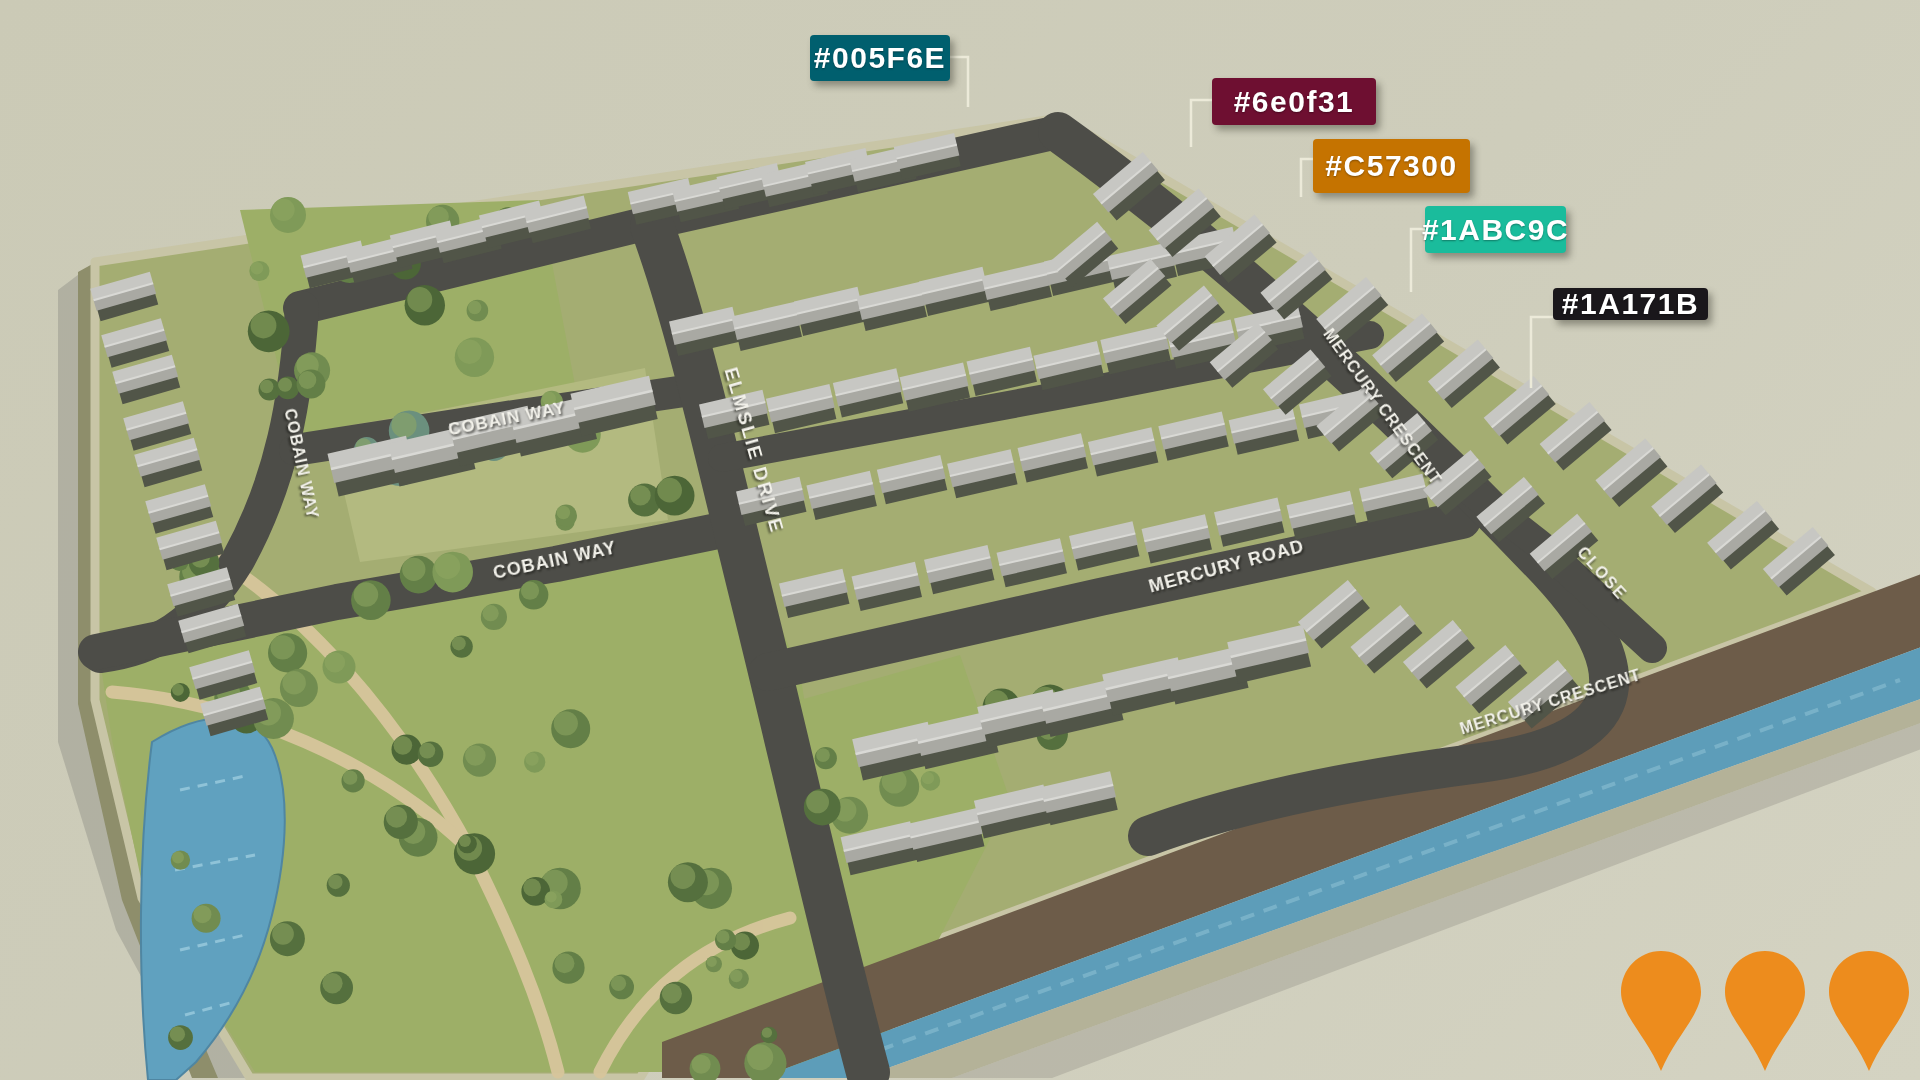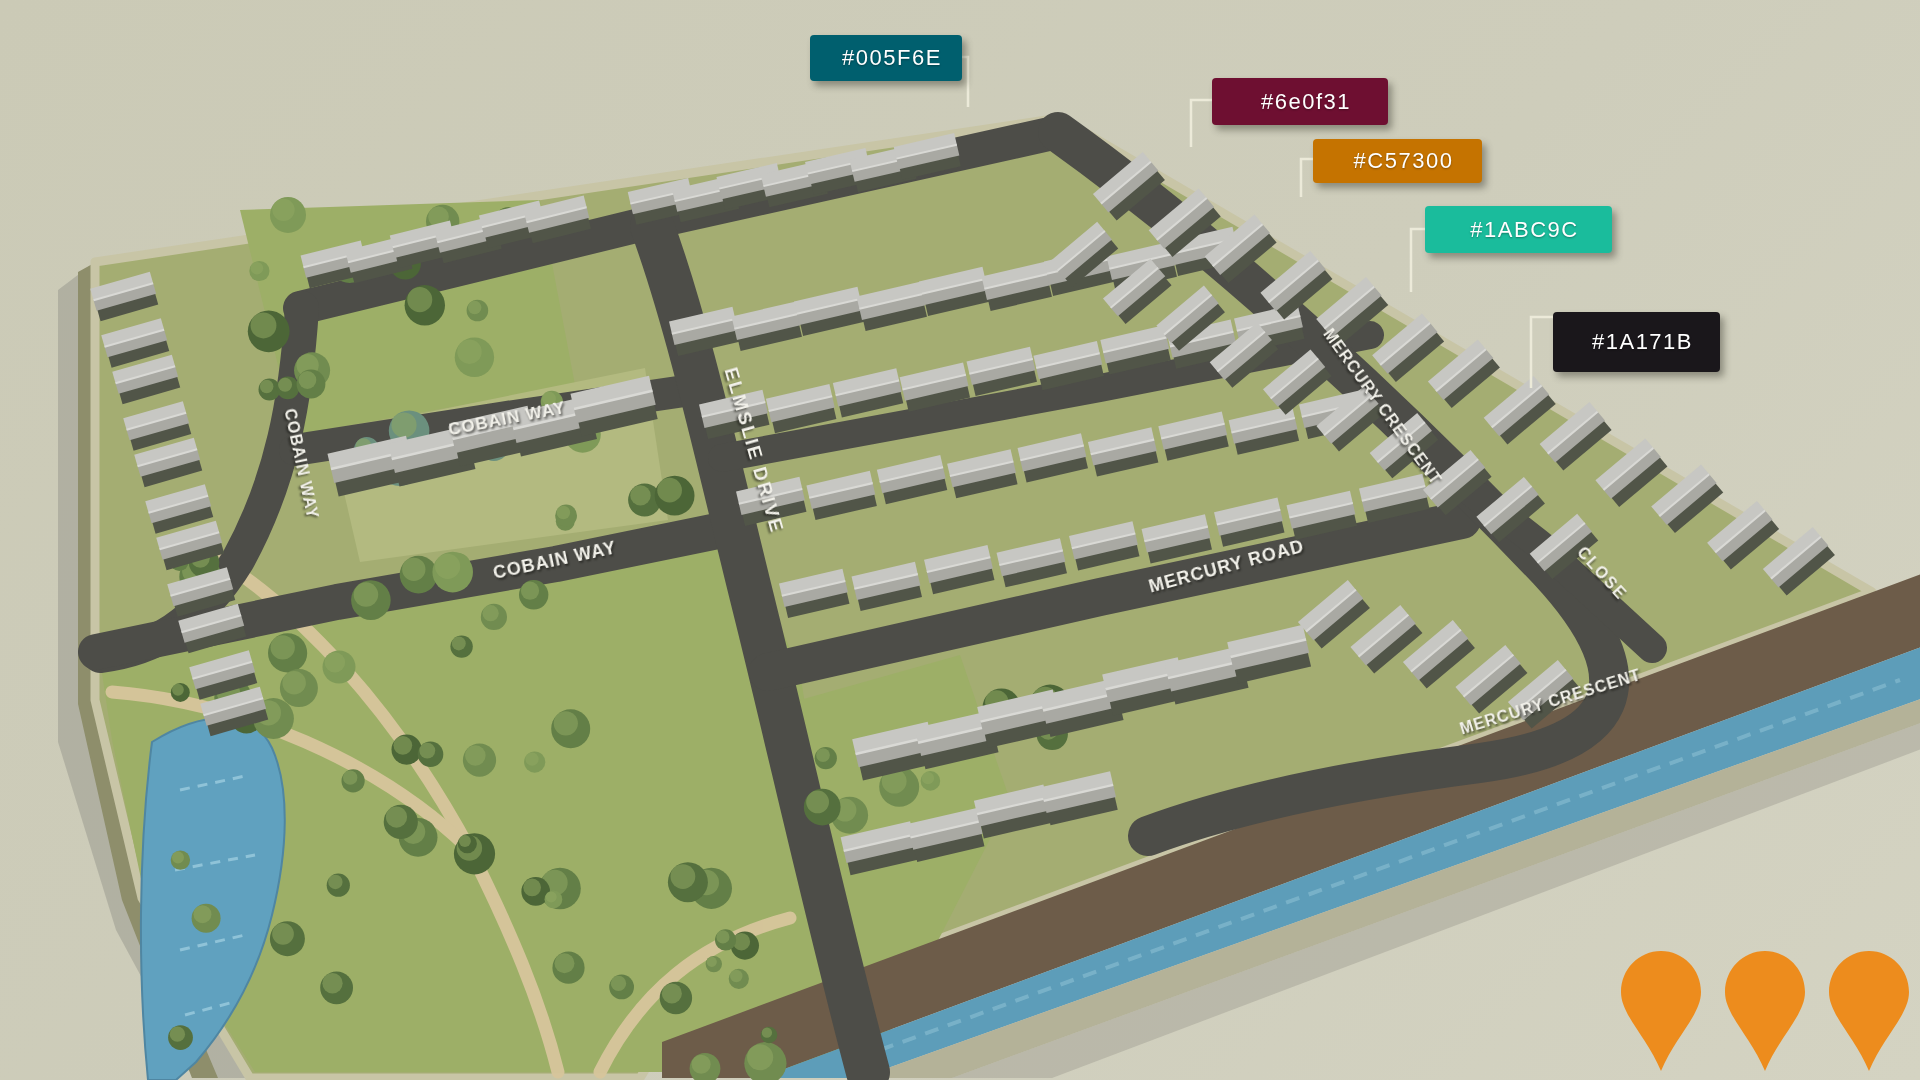--- a/index.html
+++ b/index.html
@@ -2,23 +2,23 @@
 <html><head>
 <meta charset="utf-8">
 <style>
   html,body{margin:0;padding:0;background:#cecdbb;}
   body{width:1920px;height:1080px;position:relative;overflow:hidden;
        font-family:"Liberation Sans", sans-serif;}
   #stage{position:absolute;inset:0;
          background:linear-gradient(135deg,#cbcab6 0%,#cecdbb 55%,#d4d3c2 100%);}
   svg{display:block;}
   .chip{position:absolute;display:flex;align-items:center;justify-content:center;
-        color:#ffffff;font-weight:normal;font-size:22px;letter-spacing:1.5px;
+        color:#ffffff;font-weight:bold;font-size:30px;letter-spacing:1.5px;
         border-radius:4px;box-shadow:4px 5px 7px rgba(60,60,48,.45);
-        text-shadow:0 1px 2px rgba(0,0,0,.35);padding-left:12px;}
+        text-shadow:0 1px 2px rgba(0,0,0,.35);}
   .street{fill:#f2f1ea;font-weight:bold;
           filter:drop-shadow(1px 2px 1px rgba(20,20,15,.65));}
   .pins{position:absolute;left:1618px;top:948px;display:flex;gap:18px;}
   .pin{width:86px;height:126px;}
 </style>
 </head>
 <body>
 
 <div id="stage">
 
@@ -1047,23 +1047,23 @@
       <path d="M950,57 L968,57 L968,107"></path>
       <path d="M1212,100 L1191,100 L1191,147"></path>
       <path d="M1313,159 L1301,159 L1301,197"></path>
       <path d="M1425,229 L1411,229 L1411,292"></path>
       <path d="M1553,317 L1531,317 L1531,388"></path>
     </g>
   </svg>
 
   <div class="chip" style="left: 810px; top: 35px; width: 140px; height: 46px; background: rgb(0, 95, 110);">#005F6E</div>
   <div class="chip" style="left: 1212px; top: 78px; width: 164px; height: 47px; background: rgb(110, 15, 49);">#6e0f31</div>
-  <div class="chip" style="left: 1313px; top: 139px; width: 157px; height: 44px; background: rgb(197, 115, 0);">#C57300</div>
-  <div class="chip" style="left: 1425px; top: 206px; width: 175px; height: 47px; background: rgb(26, 188, 156); text-align: right;">#1ABC9C</div>
-  <div class="chip" style="left: 1553px; top: 312px; width: 155px; height: 60px; background: rgb(26, 23, 27);">#1A171B</div>
+  <div class="chip" style="left: 1313px; top: 139px; width: 157px; height: 54px; background: rgb(197, 115, 0);">#C57300</div>
+  <div class="chip" style="left: 1425px; top: 206px; width: 141px; height: 47px; background: rgb(26, 188, 156); text-align: right;">#1ABC9C</div>
+  <div class="chip" style="left: 1553px; top: 288px; width: 155px; height: 32px; background: rgb(26, 23, 27);">#1A171B</div>
 
   <div class="pins">
     <svg class="pin" viewBox="-43 -43 86 126">
       <path d="M0,-40 C22,-40 40,-22 40,1 C40,24 14,46 0,80 C-14,46 -40,24 -40,1 C-40,-22 -22,-40 0,-40 Z" fill="#ED8C1D"></path>
     </svg>
     <svg class="pin" viewBox="-43 -43 86 126">
       <path d="M0,-40 C22,-40 40,-22 40,1 C40,24 14,46 0,80 C-14,46 -40,24 -40,1 C-40,-22 -22,-40 0,-40 Z" fill="#ED8C1D"></path>
     </svg>
     <svg class="pin" viewBox="-43 -43 86 126">
       <path d="M0,-40 C22,-40 40,-22 40,1 C40,24 14,46 0,80 C-14,46 -40,24 -40,1 C-40,-22 -22,-40 0,-40 Z" fill="#ED8C1D"></path>

